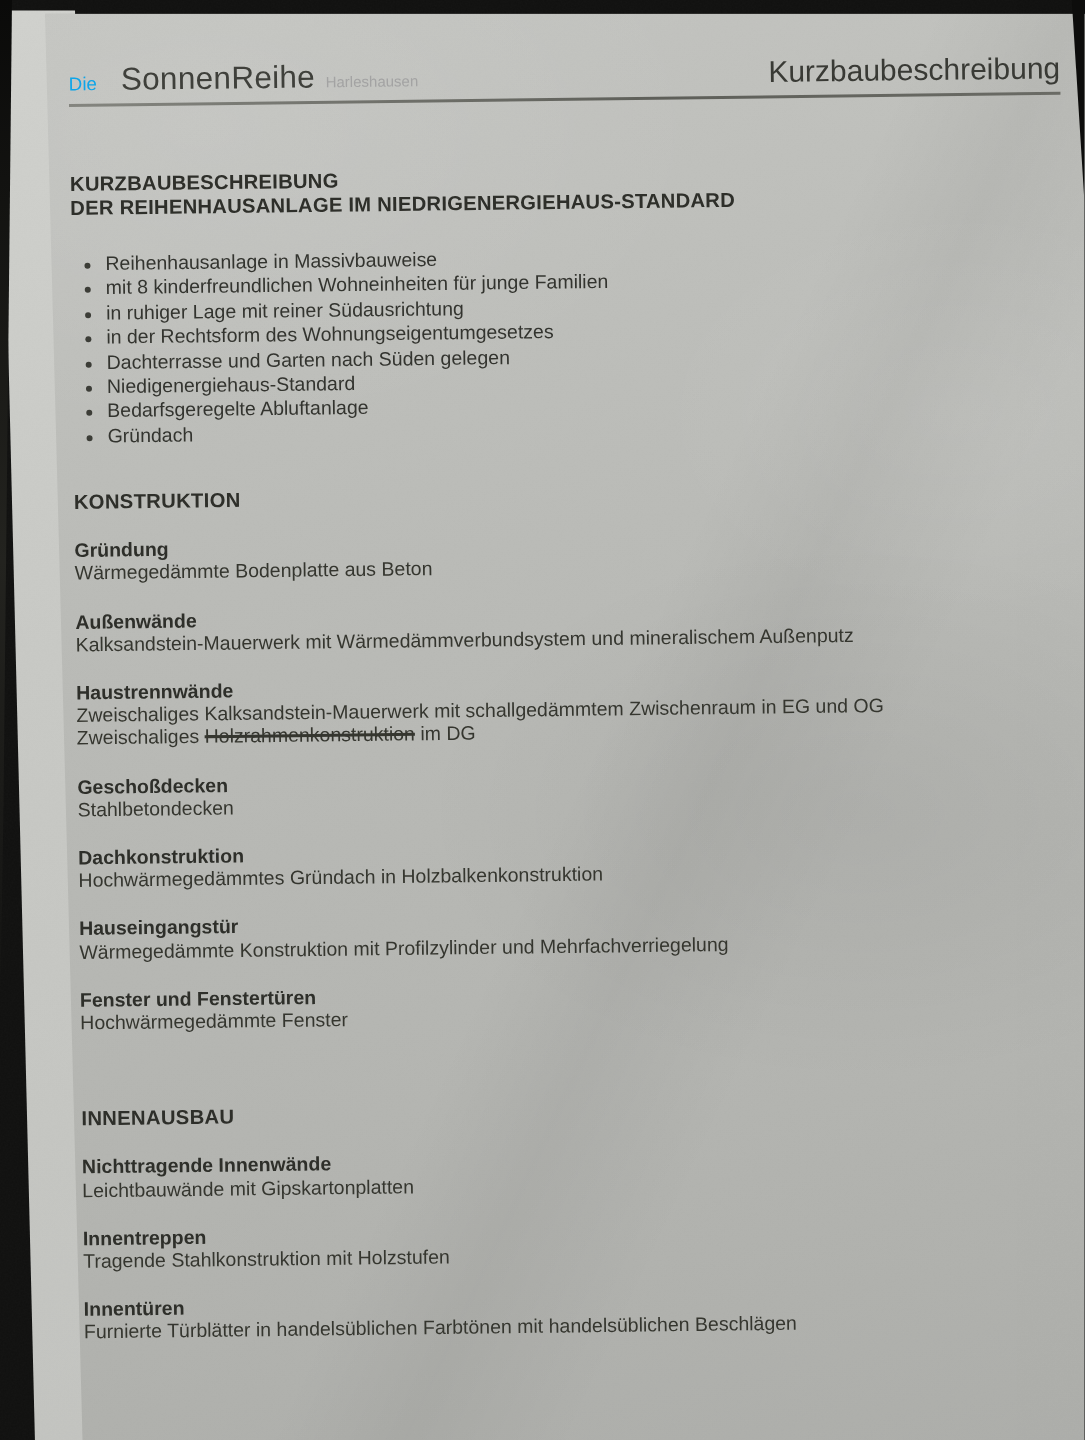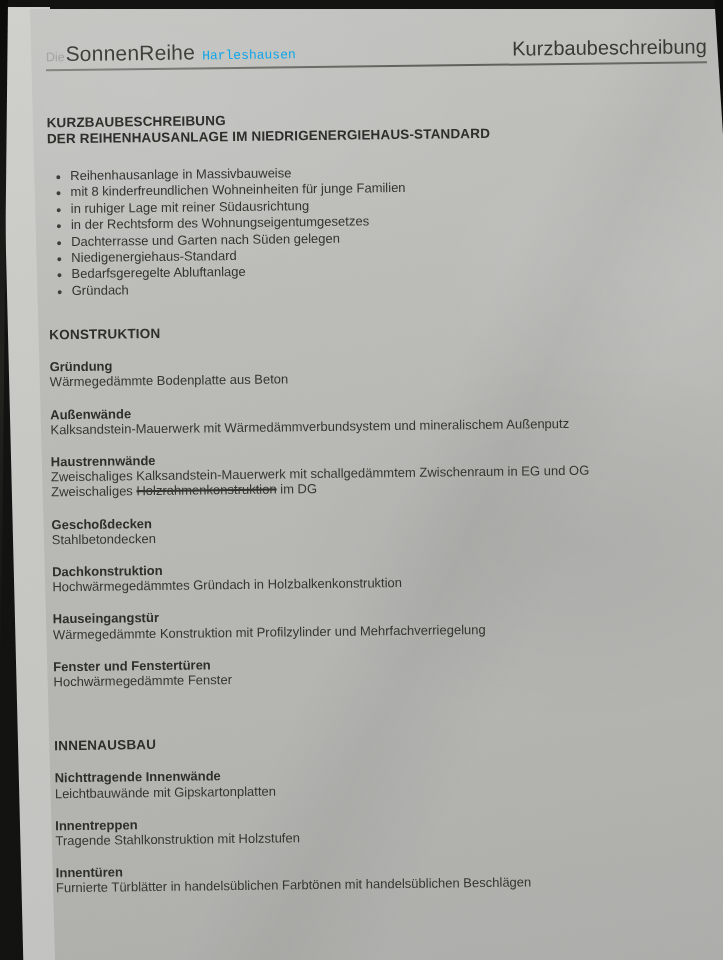--- a/index.html
+++ b/index.html
@@ -37,23 +37,23 @@
   }
   .grain{position:absolute;inset:0;pointer-events:none;opacity:.5;}
   
   .content{
     position:absolute;left:30px;top:9px;width:695px;height:951px;
     box-sizing:border-box;padding:33px 18px 0 16px;
     transform:rotate(-0.7deg);transform-origin:40px 60px;
     color:#33342f;
   }
   .brand-row{display:flex;align-items:baseline;}
-  .brand-prefix{font-size:12.5px;color:#a3a3a3;margin-right:1px;}
+  .brand-prefix{font-size:12.5px;color:#0ea5e9;margin-right:16px;}
   .brand-name{font-size:21px;color:#3f403b;letter-spacing:.2px;}
-  .brand-loc{font-size:13px;color:#0ea5e9;margin-left:7px;font-family:Liberation Mono, monospace;}
+  .brand-loc{font-size:10px;color:#a3a3a3;margin-left:7px;}
   .doc-title{margin-left:auto;font-size:20px;color:#393a35;}
   .header-rule{
     margin-top:3px;height:2px;border:0;
     background:linear-gradient(90deg,#84857f,#5e5f59 60%,#6a6b65);
   }
   .doc-heading{
     margin-top:44px;font-weight:bold;font-size:13.5px;line-height:15.5px;
     color:#2e2f2a;letter-spacing:.15px;
   }
   .bullet-list{margin-top:22px;}

